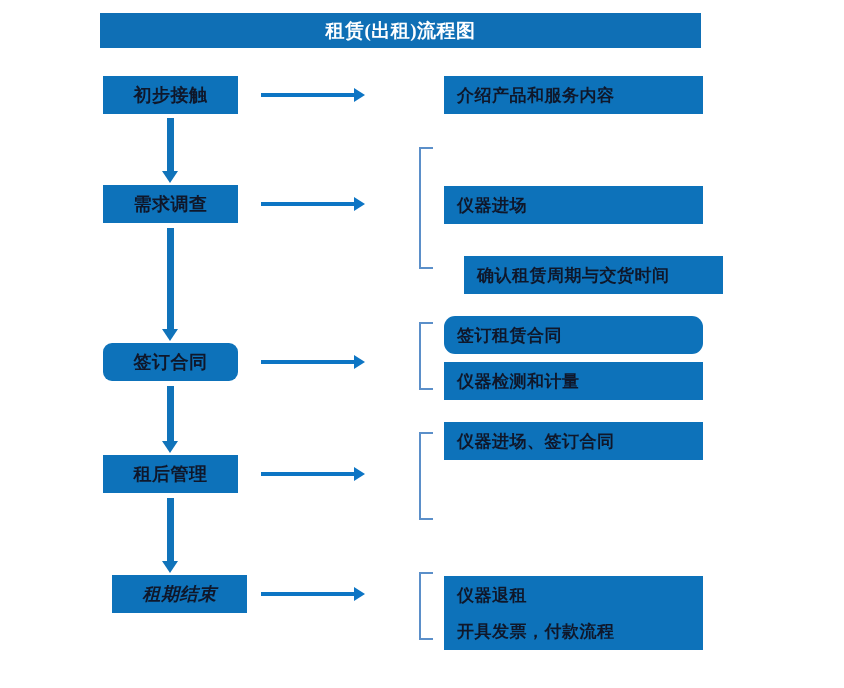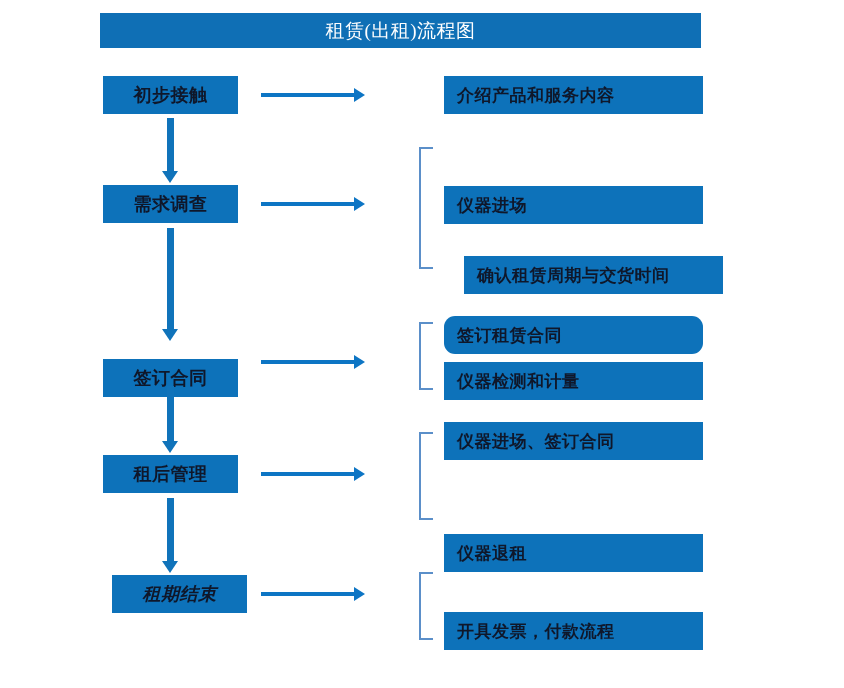--- a/index.html
+++ b/index.html
@@ -24,21 +24,21 @@
   
   .title-bar {
     position: absolute;
     left: 100px;
     top: 13px;
     width: 601px;
     height: 35px;
     background: #0f6fb5;
     color: #ffffff;
     font-size: 19px;
-    font-weight: normal;
+    font-weight: bold;
     display: flex;
     align-items: center;
     justify-content: center;
     letter-spacing: 0.5px;
   }
 
   
   .box {
     position: absolute;
     background: #0d72ba;
@@ -123,21 +123,21 @@
 <body>
 
 <div class="canvas">
 
   <div class="title-bar">租赁(出租)流程图</div>
 
   <div class="box box-left" style="left:103px; top:76px;">初步接触</div>
 
   <div class="box box-left" style="left:103px; top:185px;">需求调查</div>
 
-  <div class="box box-left" style="left:103px; top:359px;">签订合同</div>
+  <div class="box box-left" style="left:103px; top:343px;border-radius:9px;">签订合同</div>
 
   <div class="box box-left" style="left:103px; top:455px;">租后管理</div>
 
   <div class="box box-left" style="left:112px; top:575px;font-style:italic;">租期结束</div>
 
   <div class="v-arrow" style="left:158px; top:118px; height:65px;">
     <div class="shaft" style="height:53px;"></div>
     <div class="head" style="top:53px;"></div>
   </div>
 
@@ -196,17 +196,17 @@
 
   <div class="box box-right" style="top:256px;margin-left:20px;">确认租赁周期与交货时间</div>
 
   <div class="box box-right" style="top:316px;border-radius:11px;">签订租赁合同</div>
 
   <div class="box box-right" style="top:362px;">仪器检测和计量</div>
 
   <div class="box box-right" style="top:422px;">仪器进场、签订合同</div>
 
 
-  <div class="box box-right" style="top:534px;">仪器退租</div>
+  <div class="box box-right" style="top:576px;">仪器退租</div>
 
   <div class="box box-right" style="top:612px;">开具发票，付款流程</div>
 
 </div>
 
 </body></html>

